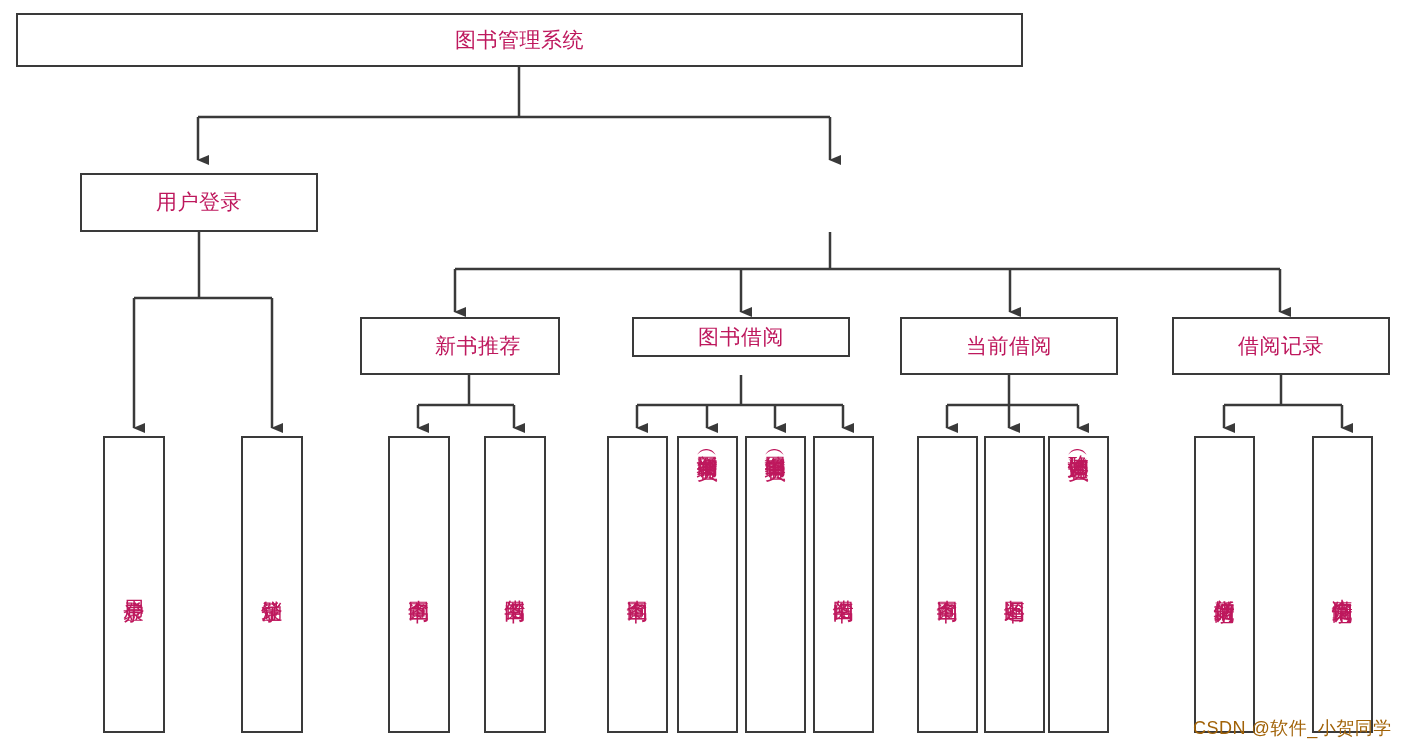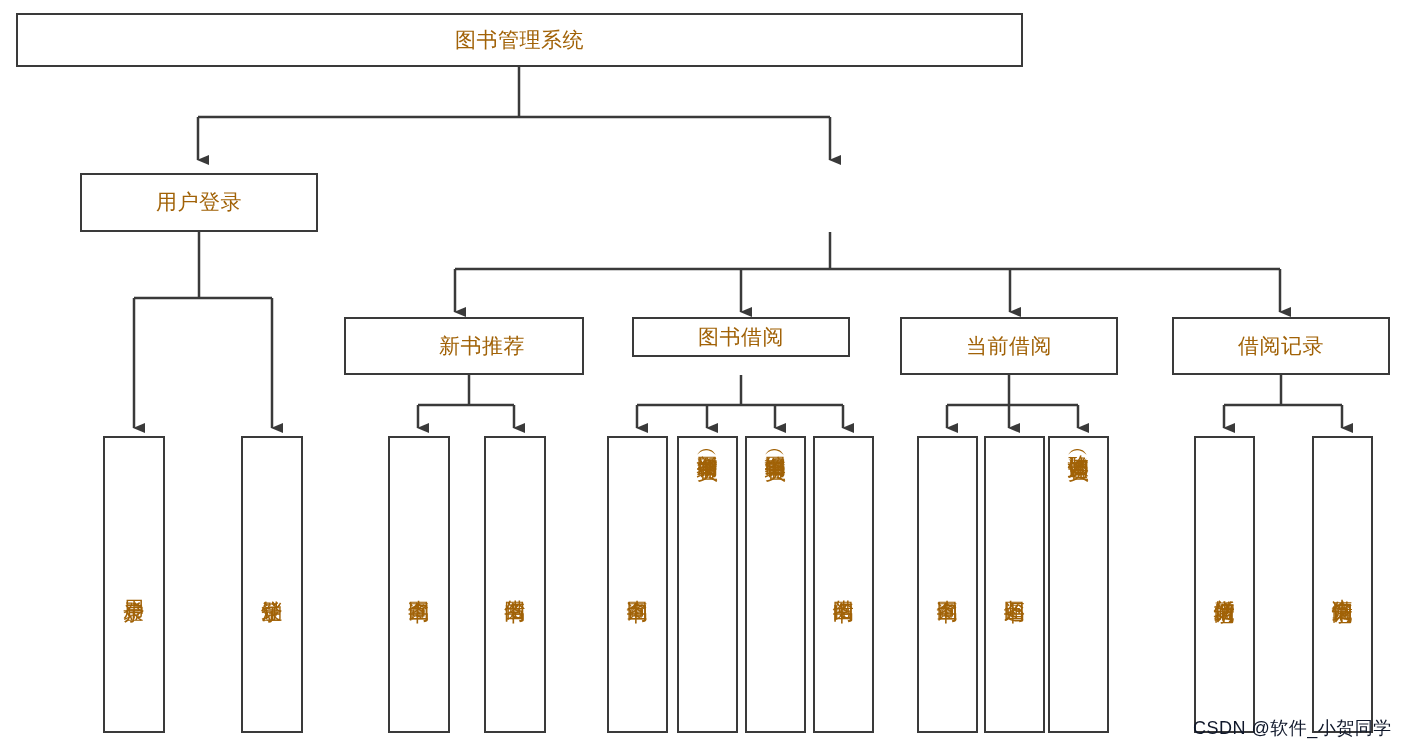--- a/index.html
+++ b/index.html
@@ -32,21 +32,21 @@
     background: #ffffff;
     border: 2.5px solid #3a3a3a;
     display: flex;
     align-items: center;
     justify-content: center;
     z-index: 2;
   }
   .node .label {
     font-size: 21px;
     line-height: 1.05;
-    color: #a16207;
+    color: #be185d;
     letter-spacing: 0.5px;
     text-align: center;
     white-space: nowrap;
   }
   .node.leaf {
     align-items: flex-start;
     justify-content: center;
     padding-top: 0;
   }
   .node.leaf .label {
@@ -63,21 +63,21 @@
   }
   .node.leaf.vtop {
     align-items: flex-start;
   }
   .node.leaf .label {
     margin: 0;
   }
   .watermark {
     position: absolute;
     font-size: 18px;
-    color: #0f172a;
+    color: #a16207;
     white-space: nowrap;
     z-index: 5;
     letter-spacing: 0.5px;
   }
 </style>
 </head>
 <body>
 
 <div id="canvas">
 
@@ -132,21 +132,21 @@
   </svg>
 
   <div class="node" style="left:16px; top:13px; width:1007px; height:54px;">
     <span class="label">图书管理系统</span>
   </div>
 
   <div class="node" style="left:80px; top:173px; width:238px; height:59px;">
     <span class="label">用户登录</span>
   </div>
 
-  <div class="node" style="left:344px; top:317px; width:240px; height:58px;padding-left:36px;">
+  <div class="node" style="left:360px; top:317px; width:200px; height:58px;padding-left:36px;">
     <span class="label">新书推荐</span>
   </div>
   <div class="node" style="left:632px; top:317px; width:218px; height:40px;">
     <span class="label">图书借阅</span>
   </div>
   <div class="node" style="left:900px; top:317px; width:218px; height:58px;">
     <span class="label">当前借阅</span>
   </div>
   <div class="node" style="left:1172px; top:317px; width:218px; height:58px;">
     <span class="label">借阅记录</span>

